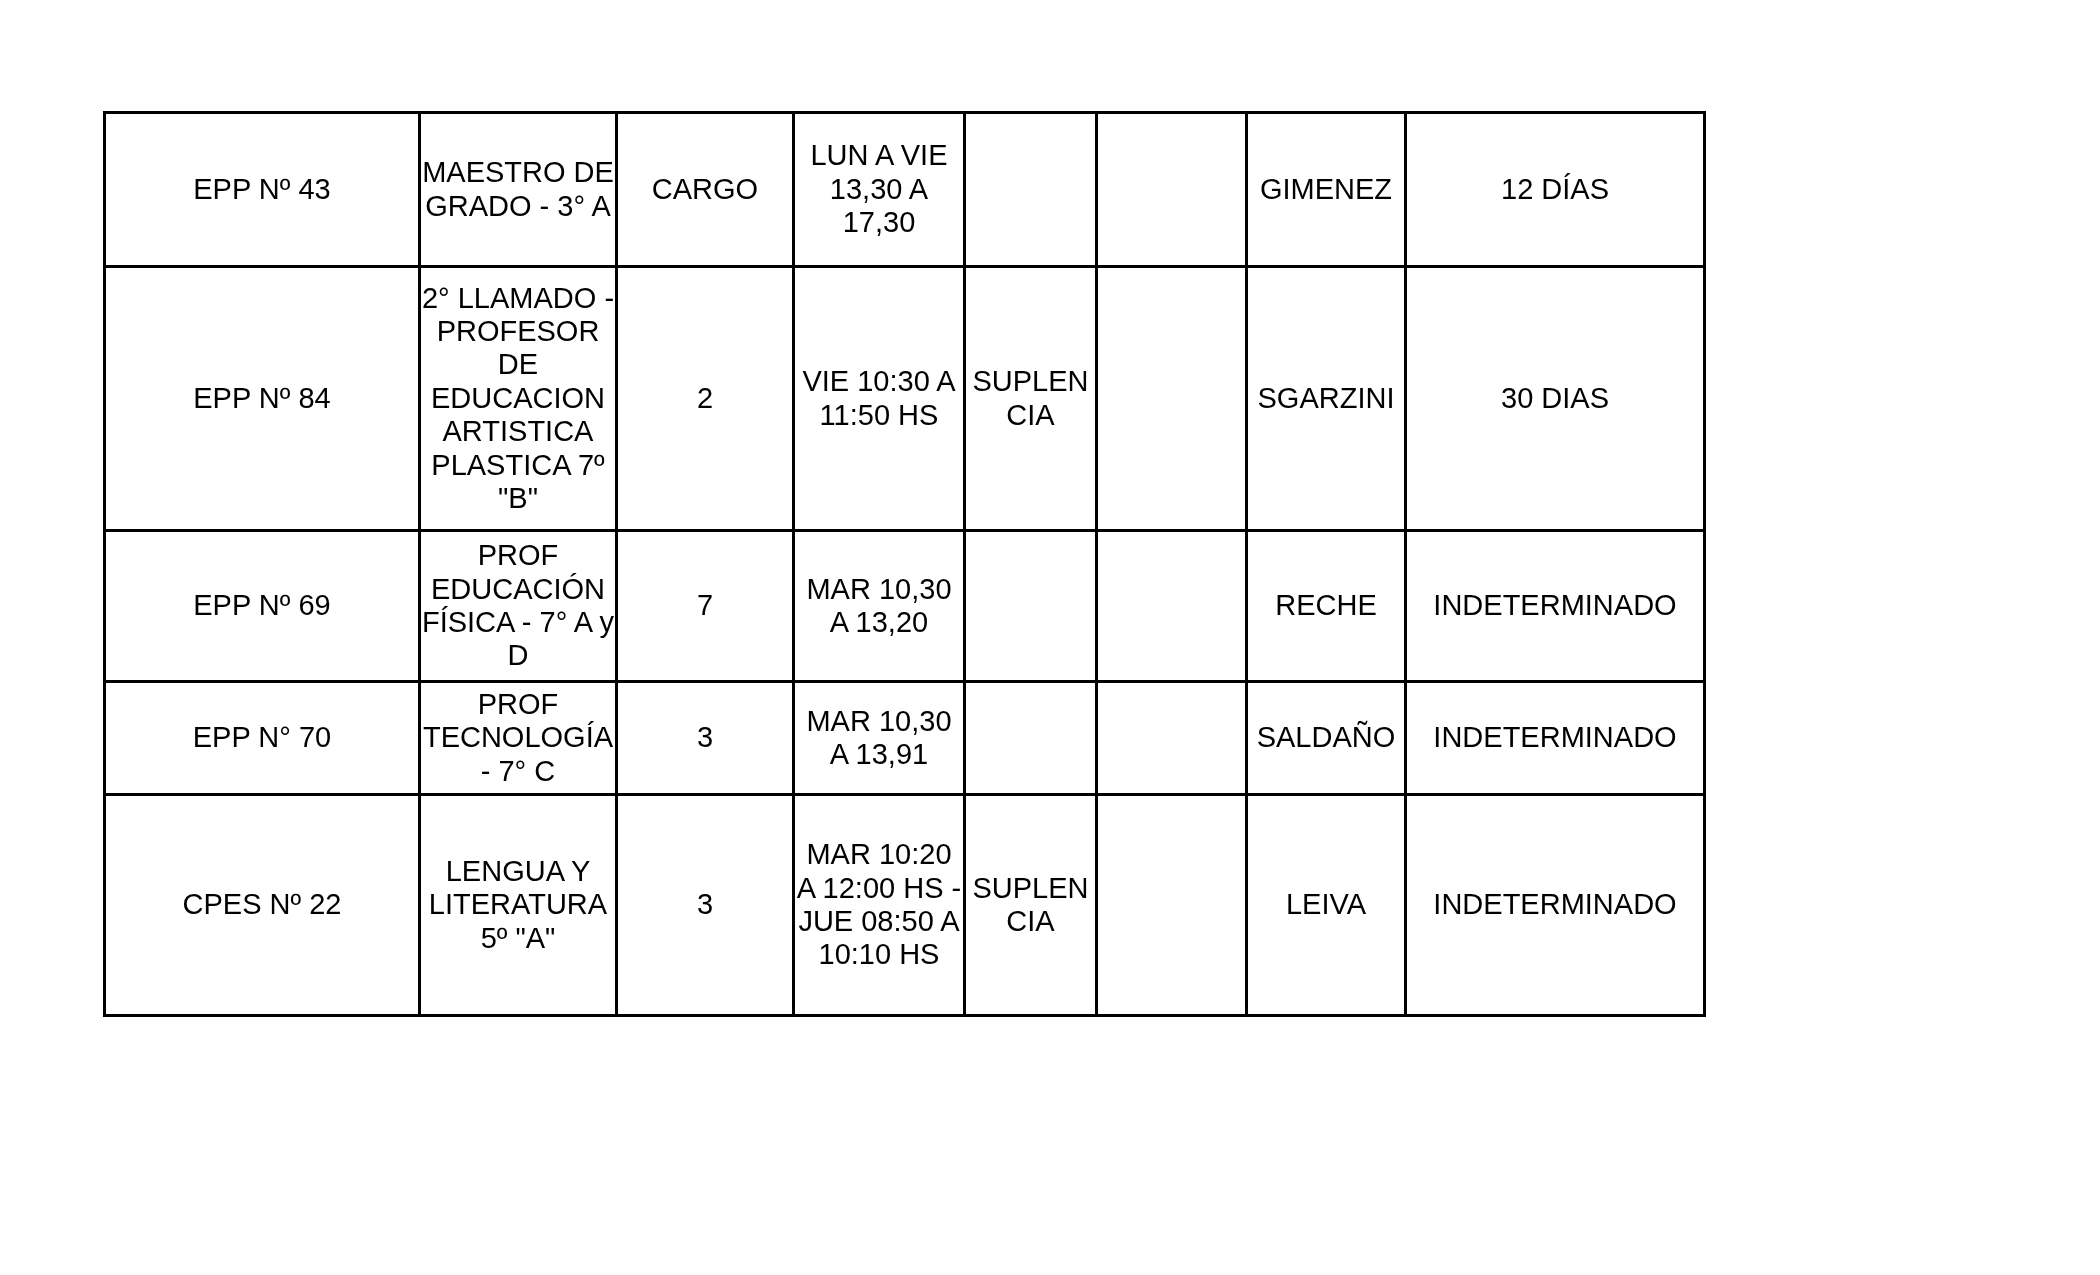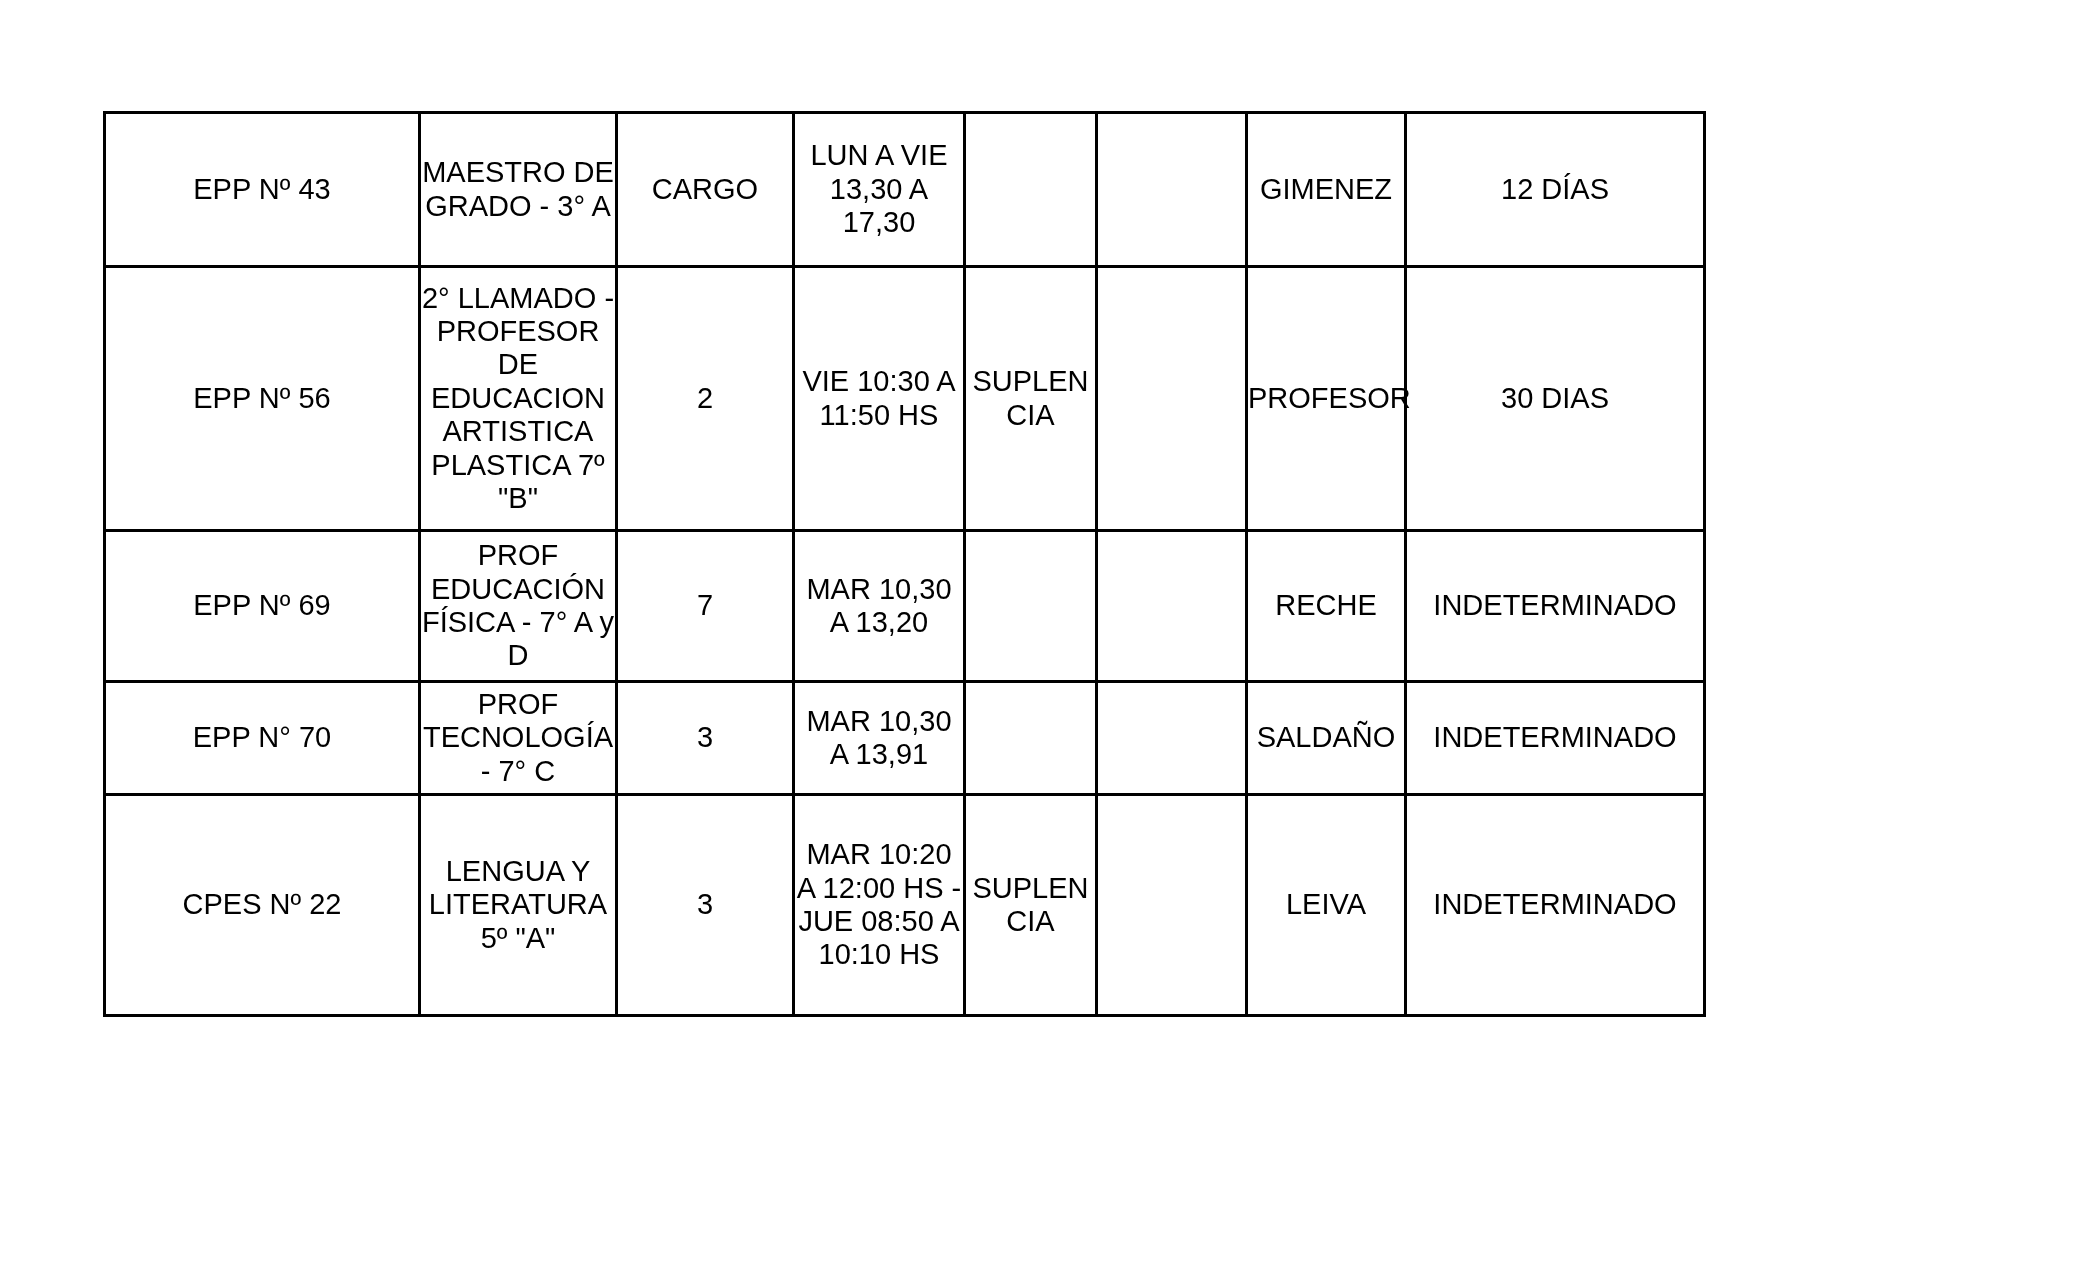--- a/index.html
+++ b/index.html
@@ -68,27 +68,27 @@
       <td class="col-establishment">EPP Nº 43</td>
       <td class="col-position">MAESTRO DE GRADO - 3° A</td>
       <td class="col-quantity">CARGO</td>
       <td class="col-schedule">LUN A VIE 13,30 A 17,30</td>
       <td class="col-modality"></td>
       <td class="col-empty"></td>
       <td class="col-surname">GIMENEZ</td>
       <td class="col-duration">12 DÍAS</td>
     </tr>
     <tr class="r2">
-      <td class="col-establishment">EPP Nº 56</td>
+      <td class="col-establishment">EPP Nº 84</td>
       <td class="col-position">2° LLAMADO - PROFESOR DE EDUCACION ARTISTICA PLASTICA 7º "B"</td>
       <td class="col-quantity">2</td>
       <td class="col-schedule">VIE 10:30 A 11:50 HS</td>
       <td class="col-modality">SUPLENCIA</td>
       <td class="col-empty"></td>
-      <td class="col-surname">PROFESOR</td>
+      <td class="col-surname">SGARZINI</td>
       <td class="col-duration">30 DIAS</td>
     </tr>
     <tr class="r3">
       <td class="col-establishment">EPP Nº 69</td>
       <td class="col-position">PROF EDUCACIÓN FÍSICA - 7° A y D</td>
       <td class="col-quantity">7</td>
       <td class="col-schedule">MAR 10,30 A 13,20</td>
       <td class="col-modality"></td>
       <td class="col-empty"></td>
       <td class="col-surname">RECHE</td>

